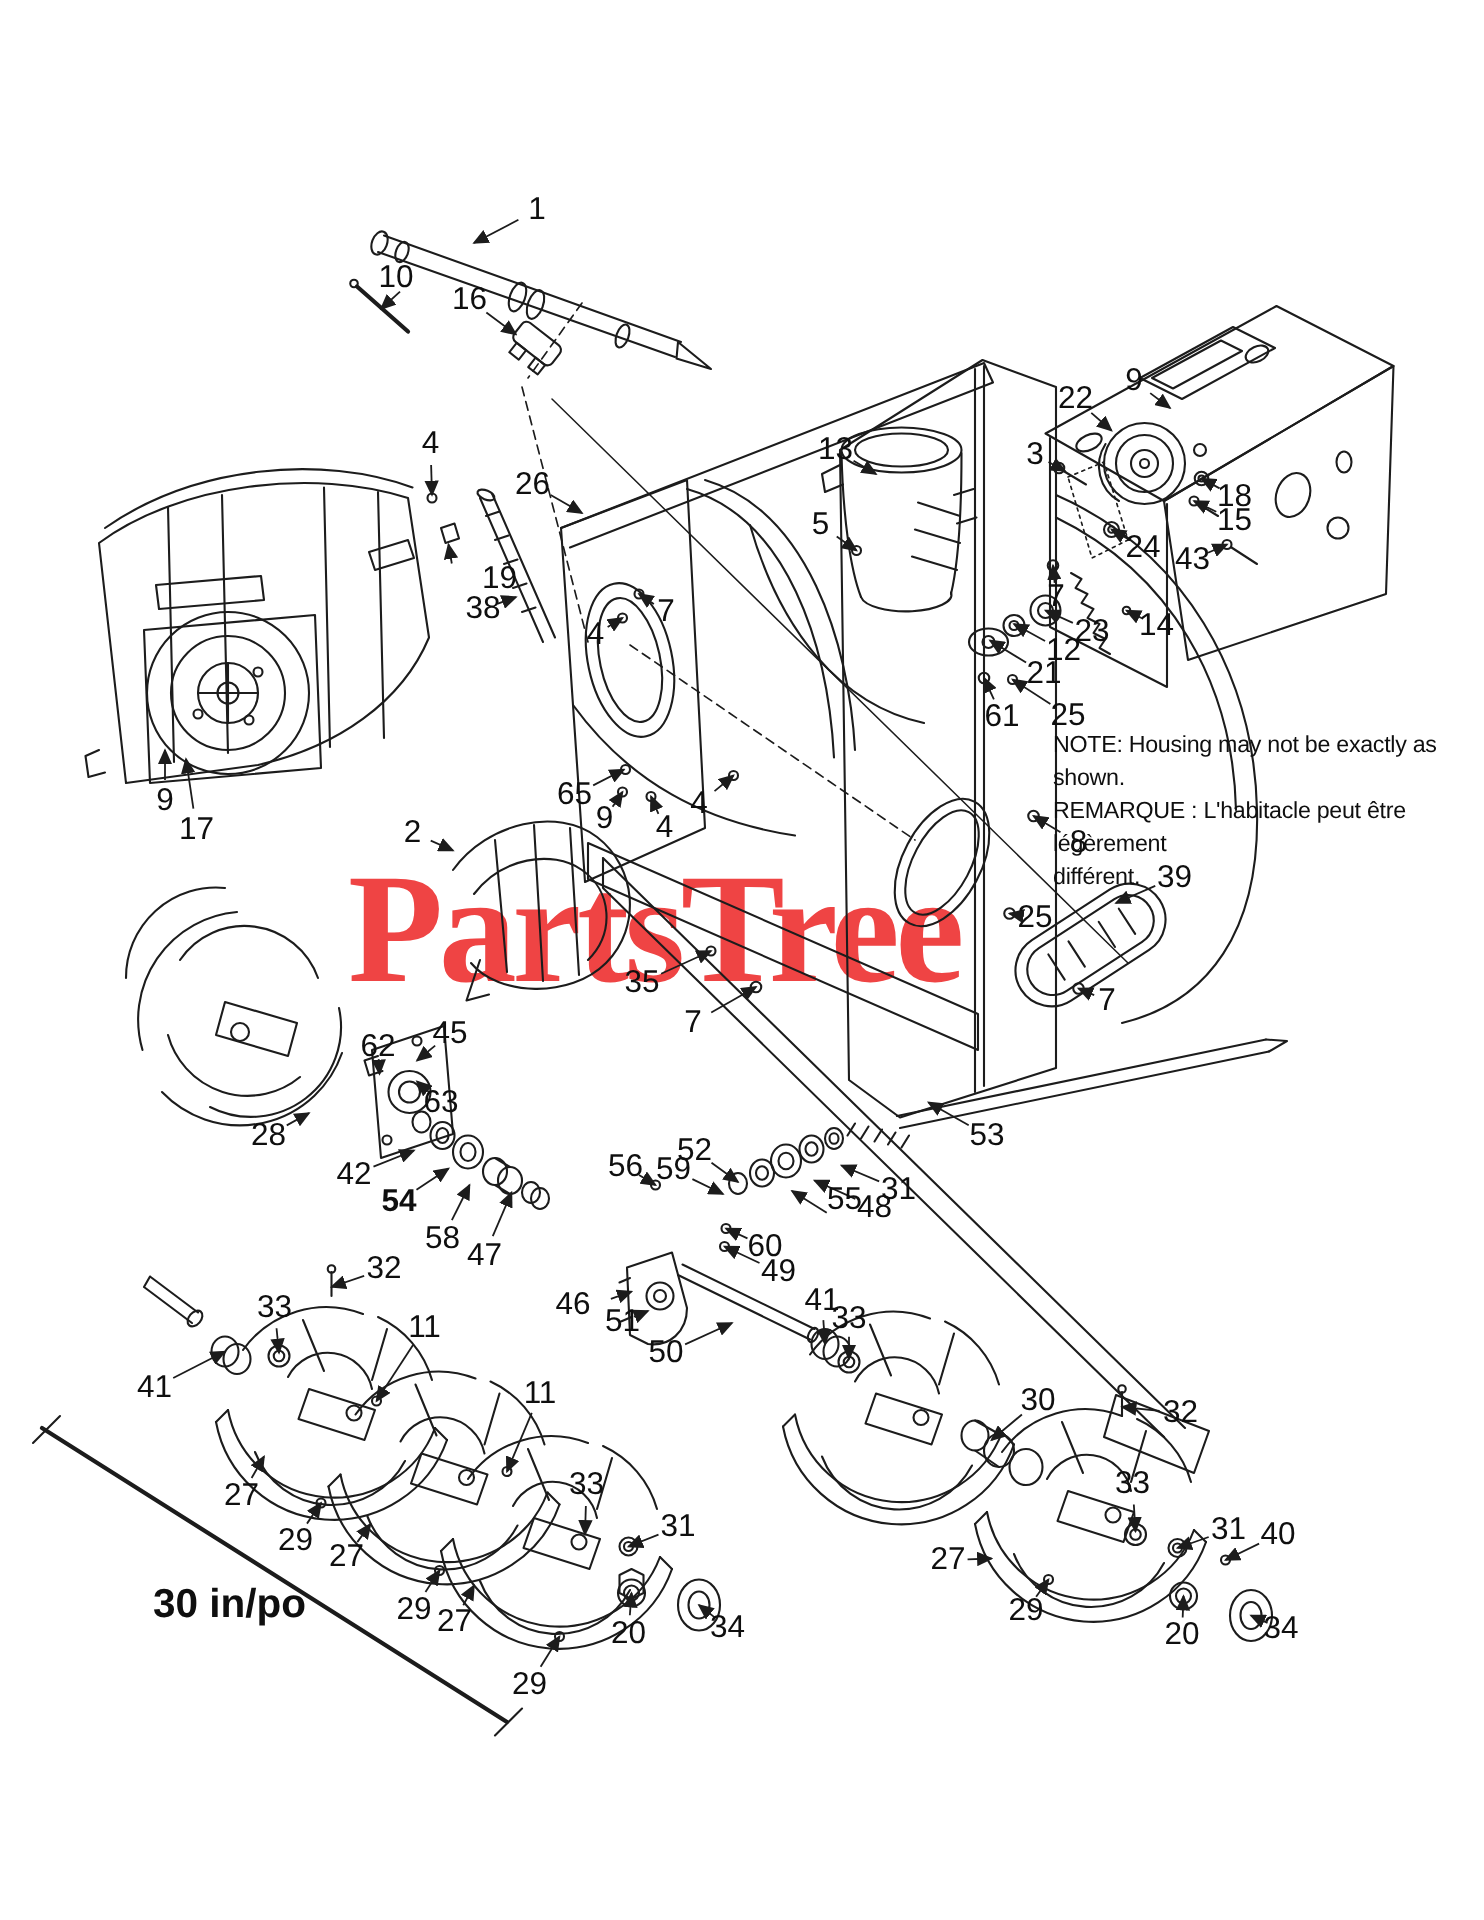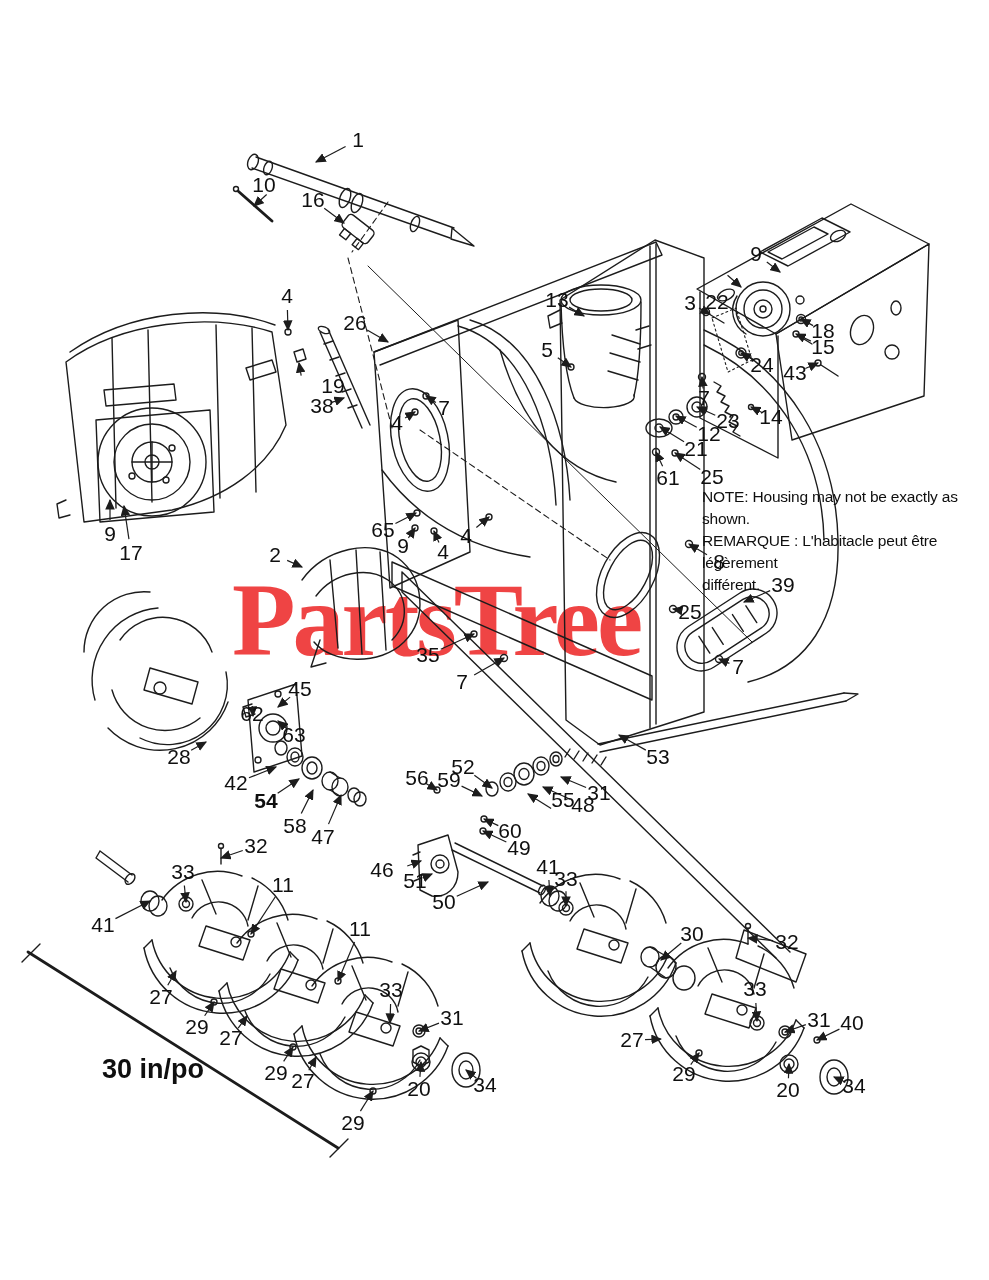--- a/index.html
+++ b/index.html
@@ -394,21 +394,21 @@
   <div id="callout-layer">
       <div class="callout" style="left: 358px; top: 140px;">1</div>
       <div class="callout" style="left: 264px; top: 185px;">10</div>
       <div class="callout" style="left: 313px; top: 200px;">16</div>
       <div class="callout" style="left: 287px; top: 296px;">4</div>
       <div class="callout" style="left: 355px; top: 323px;">26</div>
       <div class="callout" style="left: 303px; top: 386px; margin-left: 30px;">19</div>
       <div class="callout" style="left: 322px; top: 406px;">38</div>
       <div class="callout" style="left: 557px; top: 300px;">13</div>
       <div class="callout" style="left: 547px; top: 350px;">5</div>
-      <div class="callout" style="left: 717px; top: 266px; margin-top: 36px;">22</div>
+      <div class="callout" style="left: 717px; top: 266px;">22</div>
       <div class="callout" style="left: 756px; top: 254px;">9</div>
       <div class="callout" style="left: 690px; top: 303px;">3</div>
       <div class="callout" style="left: 823px; top: 331px;">18</div>
       <div class="callout" style="left: 823px; top: 347px;">15</div>
       <div class="callout" style="left: 762px; top: 365px;">24</div>
       <div class="callout" style="left: 795px; top: 373px;">43</div>
       <div class="callout" style="left: 704px; top: 398px;">7</div>
       <div class="callout" style="left: 771px; top: 417px;">14</div>
       <div class="callout" style="left: 728px; top: 421px;">23</div>
       <div class="callout" style="left: 709px; top: 434px;">12</div>
@@ -423,21 +423,21 @@
       <div class="callout" style="left: 383px; top: 530px;">65</div>
       <div class="callout" style="left: 403px; top: 546px;">9</div>
       <div class="callout" style="left: 443px; top: 552px;">4</div>
       <div class="callout" style="left: 466px; top: 536px;">4</div>
       <div class="callout" style="left: 275px; top: 555px;">2</div>
       <div class="callout" style="left: 428px; top: 655px;">35</div>
       <div class="callout" style="left: 462px; top: 682px;">7</div>
       <div class="callout" style="left: 783px; top: 585px;">39</div>
       <div class="callout" style="left: 690px; top: 612px;">25</div>
       <div class="callout" style="left: 738px; top: 667px;">7</div>
-      <div class="callout" style="left: 252px; top: 698px; margin-top: 16px;">62</div>
+      <div class="callout" style="left: 252px; top: 698px;">62</div>
       <div class="callout" style="left: 300px; top: 689px;">45</div>
       <div class="callout" style="left: 294px; top: 735px;">63</div>
       <div class="callout" style="left: 179px; top: 757px;">28</div>
       <div class="callout" style="left: 236px; top: 783px;">42</div>
       <div class="callout" style="left: 266px; top: 801px; font-weight: bold;">54</div>
       <div class="callout" style="left: 295px; top: 826px;">58</div>
       <div class="callout" style="left: 323px; top: 837px;">47</div>
       <div class="callout" style="left: 256px; top: 846px;">32</div>
       <div class="callout" style="left: 183px; top: 872px;">33</div>
       <div class="callout" style="left: 103px; top: 925px;">41</div>

